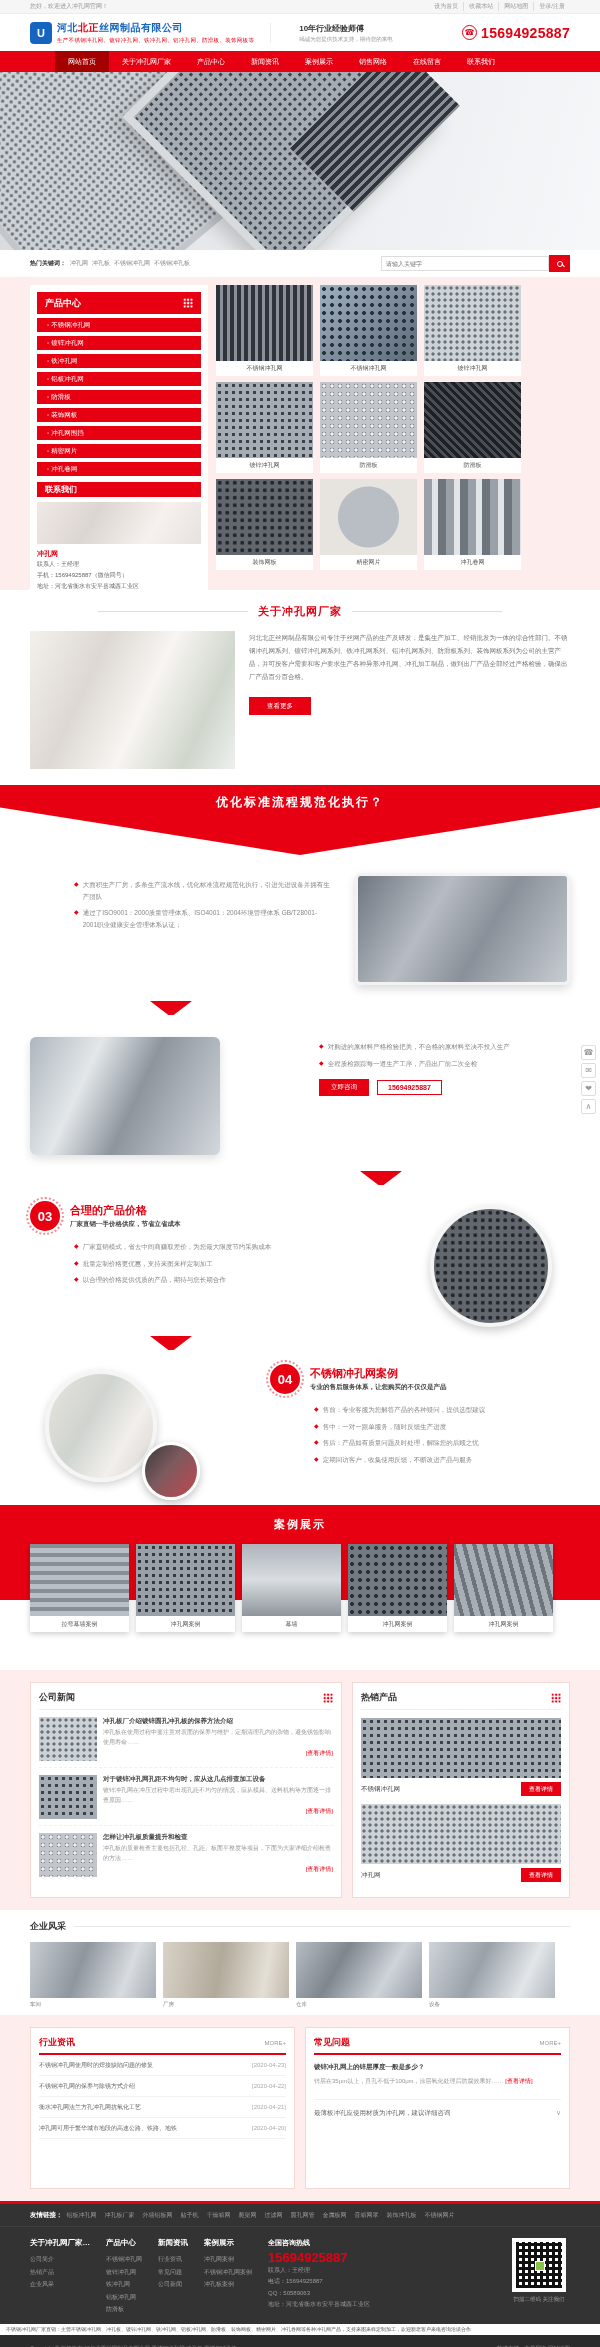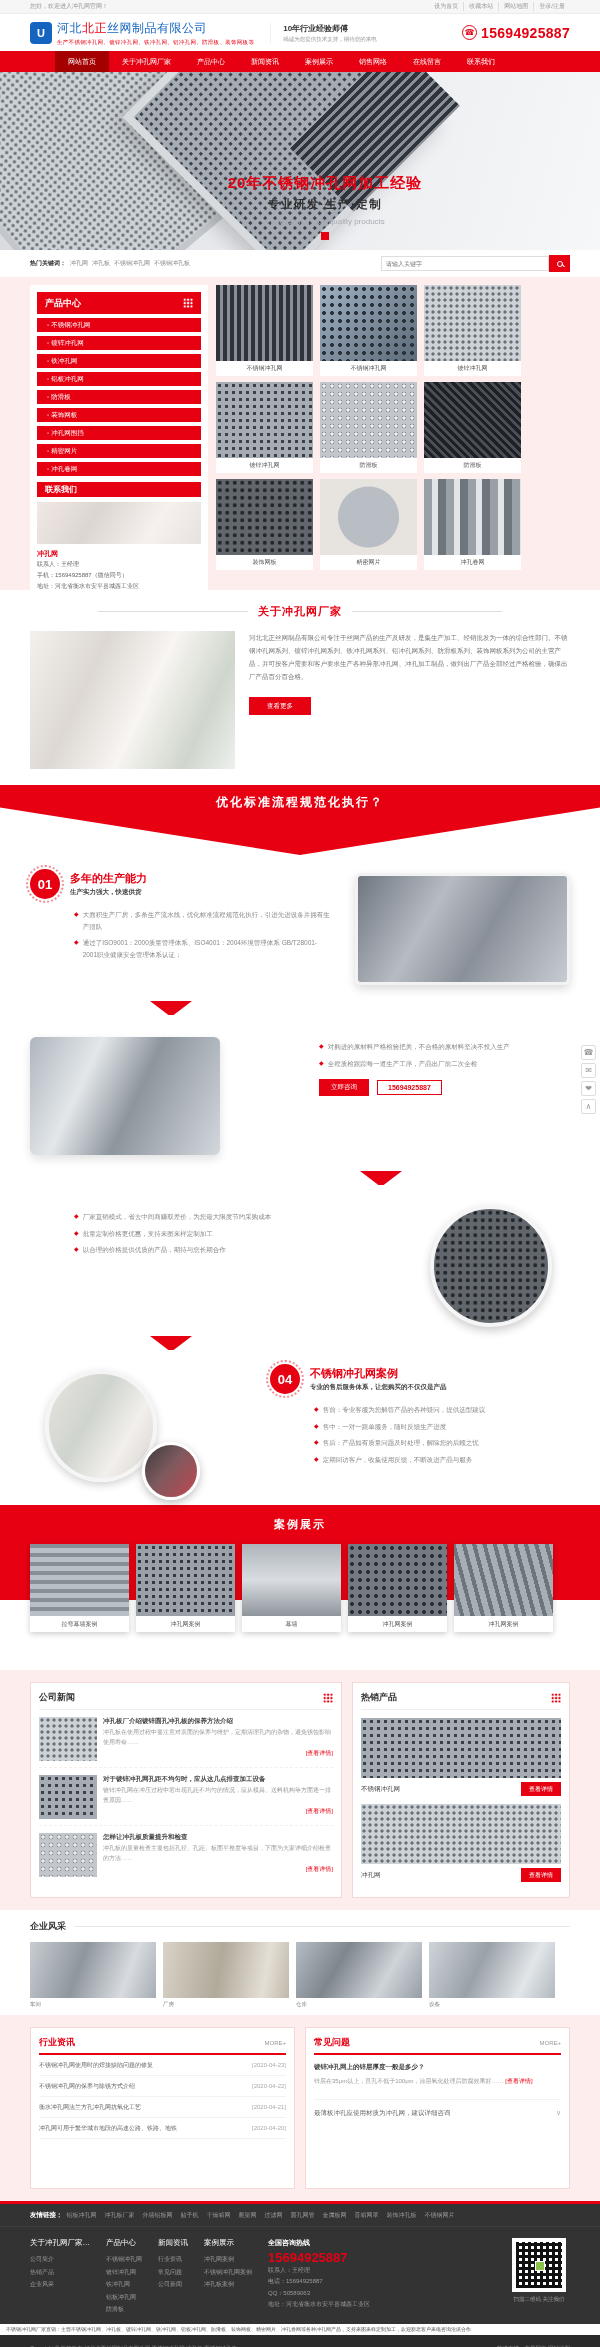--- a/index.html
+++ b/index.html
@@ -11,25 +11,25 @@
   
   .topbar{height:14px;background:#f6f6f6;border-bottom:1px solid #ececec;display:flex;justify-content:space-between;align-items:center;padding:0 30px;font-size:6px;color:#999}
   .topbar-links{display:flex}
   .topbar-links span{padding:0 5px;border-left:1px solid #ddd;cursor:pointer}
   .topbar-links span:first-child{border-left:none}
 
   
   .header{height:37px;display:flex;align-items:center;padding:0 30px;background:#fff}
   .logo-box{width:22px;height:22px;background:#1565c0;border-radius:4px;color:#fff;font-weight:bold;font-size:11px;display:flex;align-items:center;justify-content:center}
   .logo-text{margin-left:5px}
-  .company{font-size:12px;font-weight:normal;letter-spacing:.5px}
+  .company{font-size:10px;font-weight:bold;letter-spacing:.5px}
   .company .blue{color:#1565c0}
   .company .red{color:#e60012}
   .tagline{font-size:5.5px;color:#e60012;margin-top:2px;letter-spacing:.3px}
-  .exp{margin-left:16px;padding-left:12px;border-left:1px solid #eee}
+  .exp{margin-left:16px;padding-left:28px;border-left:1px solid #eee}
   .exp-title{font-size:8px;font-weight:bold;color:#333}
   .exp-sub{font-size:5.5px;color:#999;margin-top:2px}
   .h-phone{margin-left:auto;display:flex;align-items:center}
   .phone-ico{width:15px;height:15px;border:1px solid #e60012;border-radius:50%;color:#e60012;font-size:8px;display:flex;align-items:center;justify-content:center;margin-right:4px}
   .phone-num{color:#e60012;font-weight:bold;font-size:14px;letter-spacing:.3px}
 
   
   .nav{height:21px;background:#e60012;display:flex;align-items:stretch;padding-left:55px}
   .nav-item{color:#fff;font-size:7px;line-height:21px;padding:0 13px;cursor:pointer}
   .nav-item.active{background:#a50000}
@@ -188,21 +188,21 @@
   .faq-row{display:flex;justify-content:space-between;align-items:center;margin-top:12px;border-top:1px solid #f2f2f2;padding-top:9px;cursor:pointer}
   .faq-row .qt{font-size:6.5px;color:#666}
   .faq-row .chev{font-size:7px;color:#aaa}
 
   
   .footer{border-top:3px solid #e60012;background:#333}
   .flinks{display:flex;flex-wrap:wrap;align-items:center;padding:7px 30px 6px;border-bottom:1px solid #3f3f3f}
   .flinks .fl-label{color:#fff;font-weight:bold;font-size:6.5px;margin-right:4px}
   .flinks span.fl{color:#9a9a9a;font-size:6px;margin-right:8px;cursor:pointer}
   .fcols{display:flex;padding:11px 30px 8px;gap:16px}
-  .fcol-title{color:#fff;font-size:7.5px;font-weight:normal;margin-bottom:5px}
+  .fcol-title{color:#fff;font-size:7.5px;font-weight:bold;margin-bottom:5px}
   .fcol a{display:block;color:#9a9a9a;font-size:6px;line-height:2.1;text-decoration:none;cursor:pointer}
   .fcontact{flex:1}
   .hotline-label{color:#fff;font-size:7px;font-weight:bold}
   .hotline{color:#e60012;font-size:13px;font-weight:bold;margin-top:2px}
   .fcl{color:#9a9a9a;font-size:6px;line-height:1.9}
   .fcl:first-of-type{margin-top:4px}
   .fqr-wrap{width:62px;text-align:center}
   .fqr{width:54px;height:54px;background:#fff;padding:4px;margin:0 auto}
   .fqr-in{width:100%;height:100%;background-image:repeating-linear-gradient(0deg,#111 0 3px,transparent 3px 6px),repeating-linear-gradient(90deg,#111 0 3px,transparent 3px 6px);position:relative}
   .fqr-in:after{content:"";position:absolute;left:19px;top:19px;width:8px;height:8px;background:#8bc34a;border:1px solid #fff}
@@ -253,26 +253,20 @@
     <div class="nav-item">案例展示</div>
     <div class="nav-item">销售网络</div>
     <div class="nav-item">在线留言</div>
     <div class="nav-item">联系我们</div>
   </div>
 
   <div class="banner">
     <div class="plate1 perf light"></div>
     <div class="plate2 perf"></div>
     <div class="plate3 perf slot"></div>
-    <div class="banner-text">
-      <div class="banner-title">20年不锈钢冲孔网加工经验</div>
-      <div class="banner-sub">专业研发·生产·定制</div>
-      <div class="banner-en">Professional high quality products</div>
-      <div class="banner-dot"></div>
-    </div>
   </div>
 
   <div class="searchrow">
     <span class="hot-label">热门关键词：</span>
     <span class="hot-kw">冲孔网</span>
     <span class="hot-kw">冲孔板</span>
     <span class="hot-kw">不锈钢冲孔网</span>
     <span class="hot-kw">不锈钢冲孔板</span>
     <span class="search-box">
       <input class="search-input" placeholder="请输入关键字" style="">
@@ -358,27 +352,20 @@
       </div>
     </div>
   </div>
 
   <div class="why">
     <div class="why-title">优化标准流程规范化执行？</div>
   </div>
 
   <div class="adv adv1">
     <div class="txt">
-      <div class="adv-head">
-        <div class="badge">01</div>
-        <div class="ht">
-          <div class="adv-title">多年的生产能力</div>
-          <div class="adv-sub">生产实力强大，快速供货</div>
-        </div>
-      </div>
       <div class="bullets">
         <div class="bullet">
             <span class="bm">◆</span>
             <span class="bt">大面积生产厂房，多条生产流水线，优化标准流程规范化执行，引进先进设备并拥有生产团队</span>
           </div>
         <div class="bullet">
             <span class="bm">◆</span>
             <span class="bt">通过了ISO9001：2000质量管理体系、ISO4001：2004环境管理体系 GB/T28001-2001职业健康安全管理体系认证；</span>
           </div>
       </div>
@@ -403,20 +390,27 @@
       <div class="cta-row">
         <span class="cta-btn">立即咨询</span>
         <span class="cta-phone">15694925887</span>
       </div>
     </div>
     <div class="vdiv" style="left:360px"></div>
   </div>
 
   <div class="adv adv3">
     <div class="txt">
+      <div class="adv-head">
+        <div class="badge">03</div>
+        <div class="ht">
+          <div class="adv-title">合理的产品价格</div>
+          <div class="adv-sub">厂家直销一手价格供应，节省立省成本</div>
+        </div>
+      </div>
       <div class="bullets">
         <div class="bullet">
             <span class="bm">◆</span>
             <span class="bt">厂家直销模式，省去中间商赚取差价，为您最大限度节约采购成本</span>
           </div>
         <div class="bullet">
             <span class="bm">◆</span>
             <span class="bt">批量定制价格更优惠，支持来图来样定制加工</span>
           </div>
         <div class="bullet">

